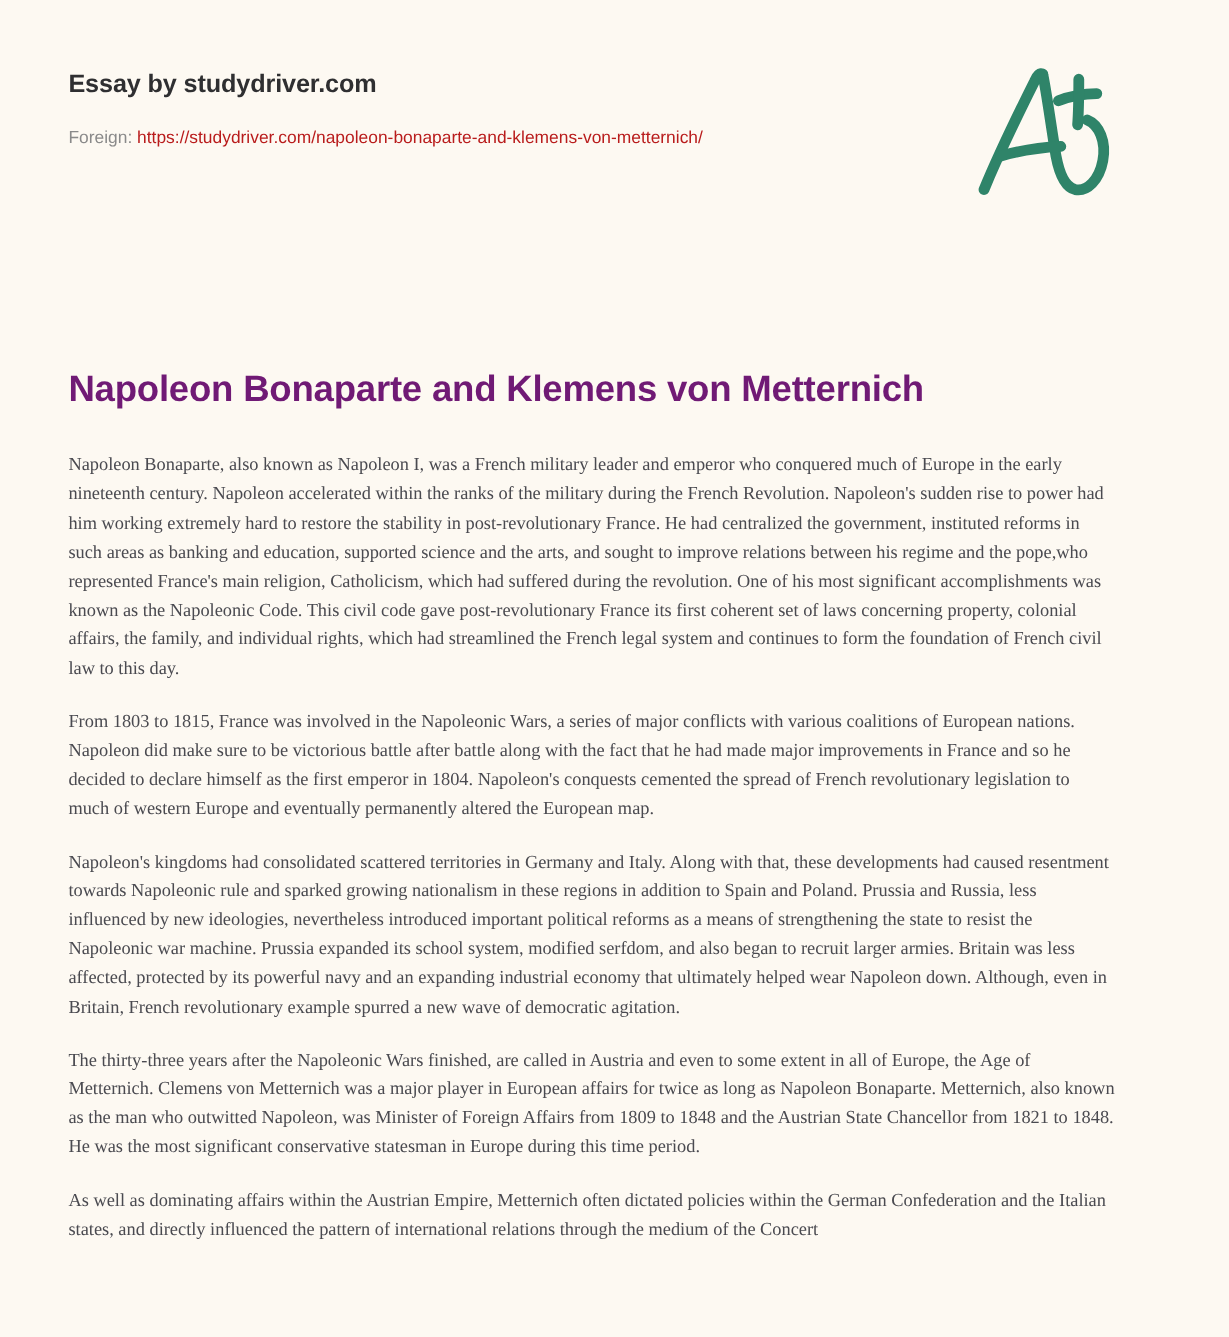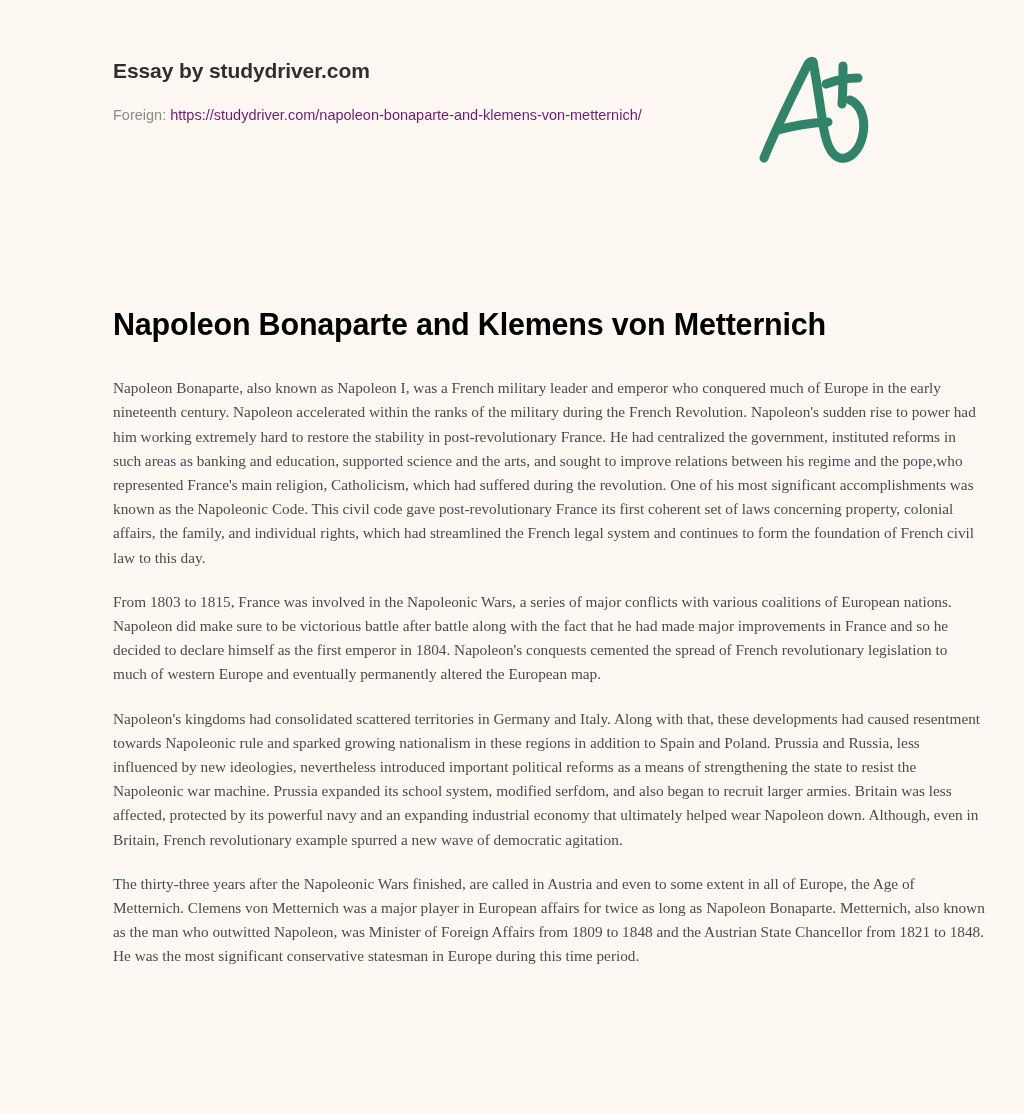--- a/index.html
+++ b/index.html
@@ -13,21 +13,21 @@
     font-family: "Liberation Sans", sans-serif;
     overflow: hidden;
     position: relative;
   }
 
   .page {
     position: relative;
     width: 1024px;
     height: 1114px;
     box-sizing: border-box;
-    padding: 0 84px;
+    padding: 0 28px;
     background: #FDF9F2;
   }
 
   
   .header {
     position: relative;
     padding-top: 58px;
     min-height: 130px;
   }
 
@@ -47,21 +47,21 @@
     line-height: 1.45;
     max-width: 700px;
     word-break: break-all;
   }
 
   .source-label {
     color: #8A8A8A;
   }
 
   .source-url {
-    color: #701a75;
+    color: #b91c1c;
     text-decoration: none;
   }
 
   
   .logo-wrap {
     position: absolute;
     top: 46px;
     right: 64px;
     width: 128px;
     height: 124px;
@@ -71,21 +71,21 @@
     display: block;
     width: 128px;
     height: 124px;
   }
 
   
   .doc-title {
     margin: 117px 0 0 29px;
     font-size: 30.5px;
     font-weight: bold;
-    color: #000000;
+    color: #701a75;
     letter-spacing: -0.2px;
     line-height: 1.25;
   }
 
   
   .article {
     margin: 33px 0 0 29px;
     width: 872px;
   }
 
@@ -135,15 +135,16 @@
 
   </div>
 
   <h1 class="doc-title">Napoleon Bonaparte and Klemens von Metternich</h1>
 
   <div class="article">
     <p>Napoleon Bonaparte, also known as Napoleon I, was a French military leader and emperor who conquered much of Europe in the early nineteenth century. Napoleon accelerated within the ranks of the military during the French Revolution. Napoleon's sudden rise to power had him working extremely hard to restore the stability in post-revolutionary France. He had centralized the government, instituted reforms in such areas as banking and education, supported science and the arts, and sought to improve relations between his regime and the pope,who represented France's main religion, Catholicism, which had suffered during the revolution. One of his most significant accomplishments was known as the Napoleonic Code. This civil code gave post-revolutionary France its first coherent set of laws concerning property, colonial affairs, the family, and individual rights, which had streamlined the French legal system and continues to form the foundation of French civil law to this day.</p>
     <p>From 1803 to 1815, France was involved in the Napoleonic Wars, a series of major conflicts with various coalitions of European nations. Napoleon did make sure to be victorious battle after battle along with the fact that he had made major improvements in France and so he decided to declare himself as the first emperor in 1804. Napoleon's conquests cemented the spread of French revolutionary legislation to much of western Europe and eventually permanently altered the European map.</p>
     <p>Napoleon's kingdoms had consolidated scattered territories in Germany and Italy. Along with that, these developments had caused resentment towards Napoleonic rule and sparked growing nationalism in these regions in addition to Spain and Poland. Prussia and Russia, less influenced by new ideologies, nevertheless introduced important political reforms as a means of strengthening the state to resist the Napoleonic war machine. Prussia expanded its school system, modified serfdom, and also began to recruit larger armies. Britain was less affected, protected by its powerful navy and an expanding industrial economy that ultimately helped wear Napoleon down. Although, even in Britain, French revolutionary example spurred a new wave of democratic agitation.</p>
     <p>The thirty-three years after the Napoleonic Wars finished, are called in Austria and even to some extent in all of Europe, the Age of Metternich. Clemens von Metternich was a major player in European affairs for twice as long as Napoleon Bonaparte. Metternich, also known as the man who outwitted Napoleon, was Minister of Foreign Affairs from 1809 to 1848 and the Austrian State Chancellor from 1821 to 1848. He was the most significant conservative statesman in Europe during this time period.</p>
+    <p>As well as dominating affairs within the Austrian Empire, Metternich often dictated policies within the German Confederation and the Italian states, and directly influenced the pattern of international relations through the medium of the Concert</p>
   </div>
 
 </div>
 
 </body></html>

